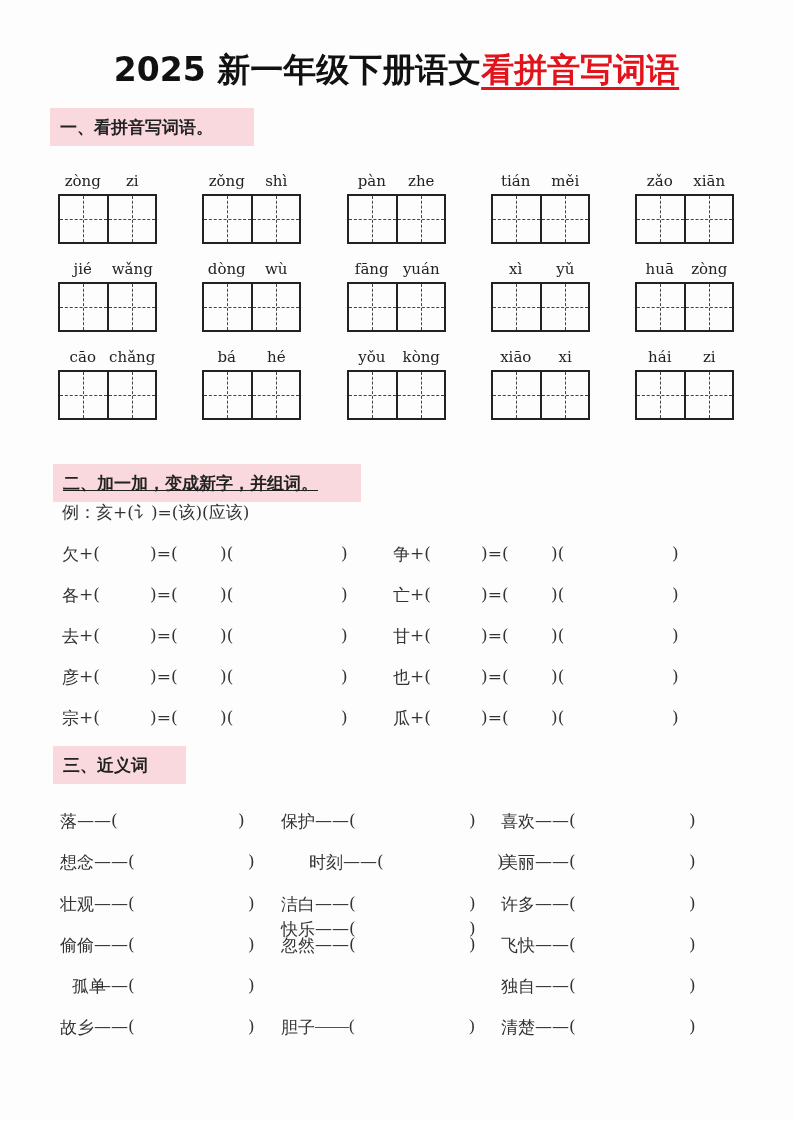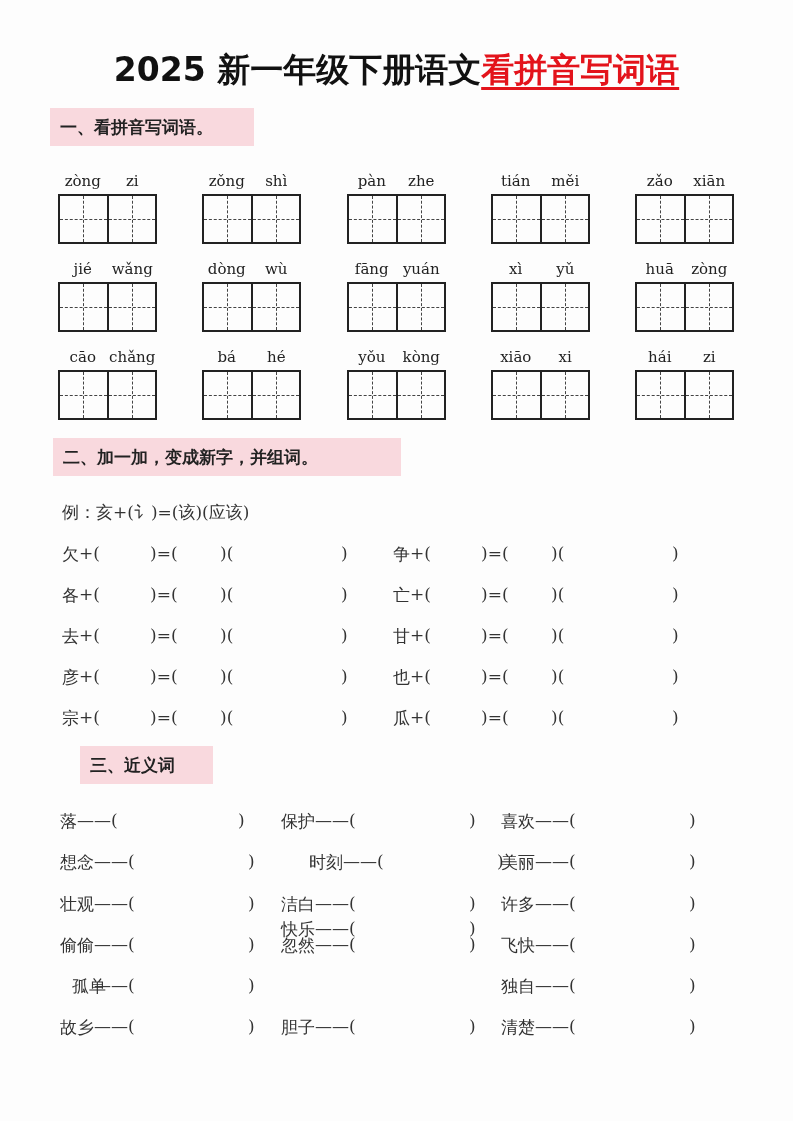--- a/index.html
+++ b/index.html
@@ -160,21 +160,21 @@
     <div class="grid-item" style="left:635px; top:348px;">
       <span class="pinyin l">hái</span>
       <span class="pinyin r">zi</span>
       <div class="box">
         <div class="cell"></div>
         <div class="cell"></div>
       </div>
     </div>
   </div>
 
-<div class="sec-head" style="left:53px; top:438px; width:348px;">二、加一加，变成新字，并组词。</div>
+<div class="sec-head" style="left:53px; top:464px; width:308px;text-decoration:underline;">二、加一加，变成新字，并组词。</div>
 <div class="ex">例：亥+(讠)=(该)(应该)</div>
 <div id="eqs">
     <div class="eq" style="left:62px; top:543px; width:300px;">
         <span style="left:0">欠</span>
         <span style="left:17px">+(</span>
         <span style="left:35px; width:50px; height:22px;"></span>
         <span style="left:88px">)=(</span>
         <span style="left:113px; width:45px; height:22px;"></span>
         <span style="left:158px">)(</span>
         <span style="left:185px; width:90px; height:22px;"></span>
@@ -265,21 +265,21 @@
         <span style="left:17px">+(</span>
         <span style="left:35px; width:50px; height:22px;"></span>
         <span style="left:88px">)=(</span>
         <span style="left:113px; width:45px; height:22px;"></span>
         <span style="left:158px">)(</span>
         <span style="left:185px; width:90px; height:22px;"></span>
         <span style="left:279px">)</span>
       </div>
   </div>
 
-<div class="sec-head" style="left:53px; top:746px; width:133px;margin-left:27px;">三、近义词</div>
+<div class="sec-head" style="left:53px; top:746px; width:133px;">三、近义词</div>
 <div id="syns">
     <div class="syn" style="left:60px; top:810px; width:210px;">
         <span style="left:0">落</span>
         <span style="left:17px">——(</span>
         <span style="left:65px; width:111px; height:22px;"></span>
         <span style="left:178px">)</span>
       </div>
     <div class="syn" style="left:281px; top:810px; width:210px;">
         <span style="left:0">保护</span>
         <span style="left:34px">——(</span>
@@ -363,21 +363,21 @@
         <span style="left:34px">——(</span>
         <span style="left:82px; width:104px; height:22px;"></span>
         <span style="left:188px">)</span>
       </div>
     <div class="syn" style="left:60px; top:1016px; width:210px;">
         <span style="left:0">故乡</span>
         <span style="left:34px">——(</span>
         <span style="left:82px; width:104px; height:22px;"></span>
         <span style="left:188px">)</span>
       </div>
-    <div class="syn" style="left:281px; top:1016px; width:210px;">
+    <div class="syn" style="left:281px; top:1016px; width:210px;font-family:Liberation Serif, serif;">
         <span style="left:0">胆子</span>
         <span style="left:34px">——(</span>
         <span style="left:82px; width:104px; height:22px;"></span>
         <span style="left:188px">)</span>
       </div>
     <div class="syn" style="left:501px; top:1016px; width:210px;">
         <span style="left:0">清楚</span>
         <span style="left:34px">——(</span>
         <span style="left:82px; width:104px; height:22px;"></span>
         <span style="left:188px">)</span>

